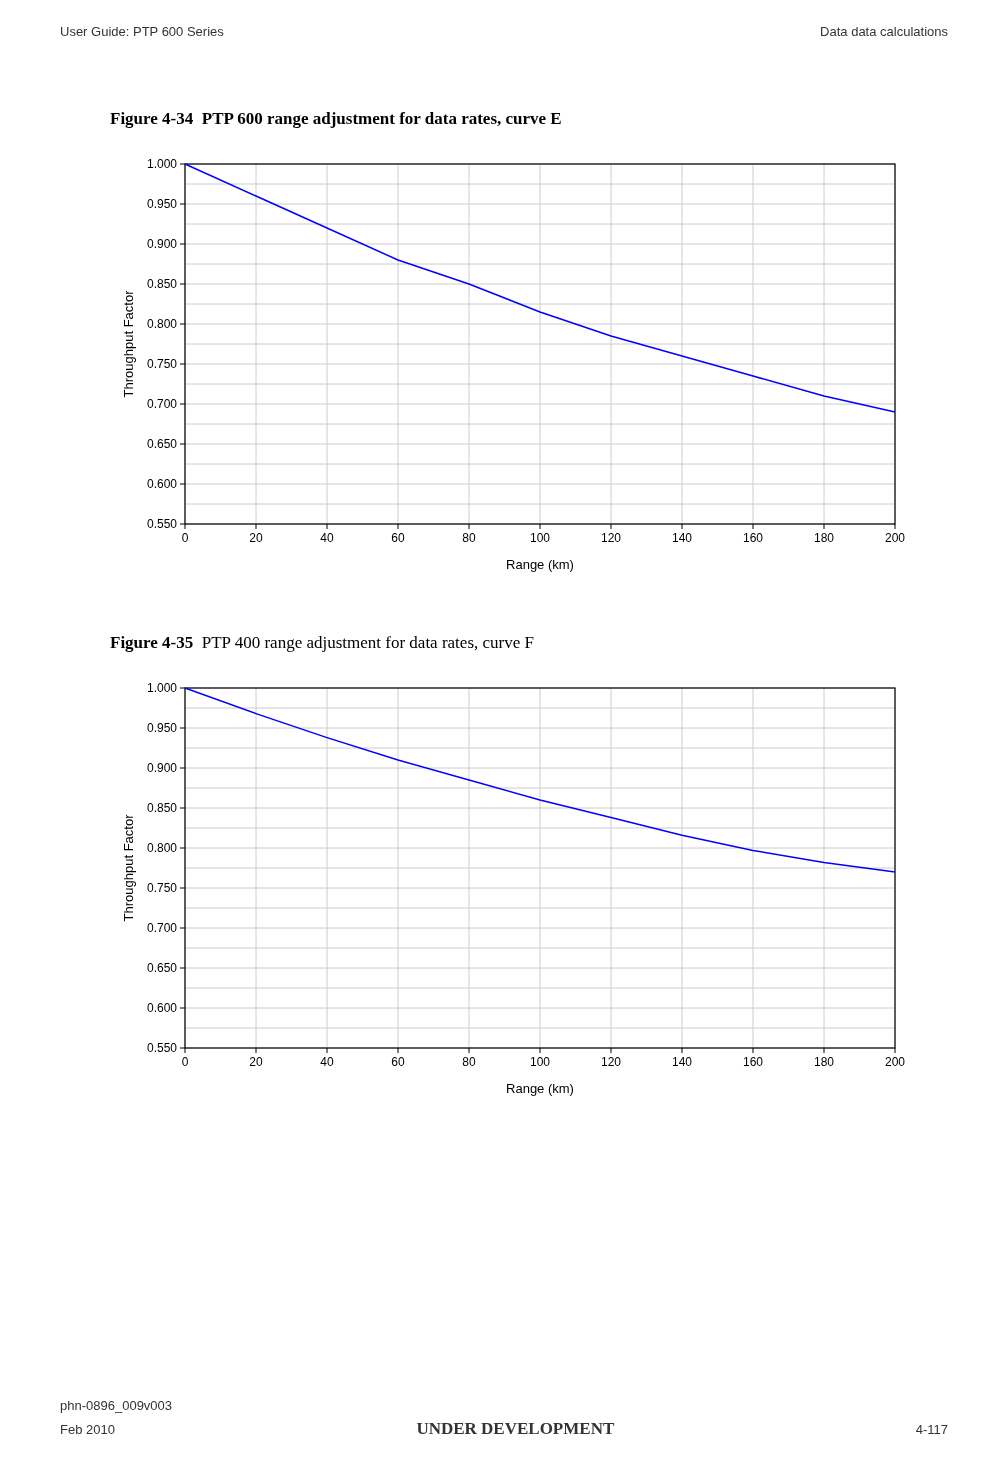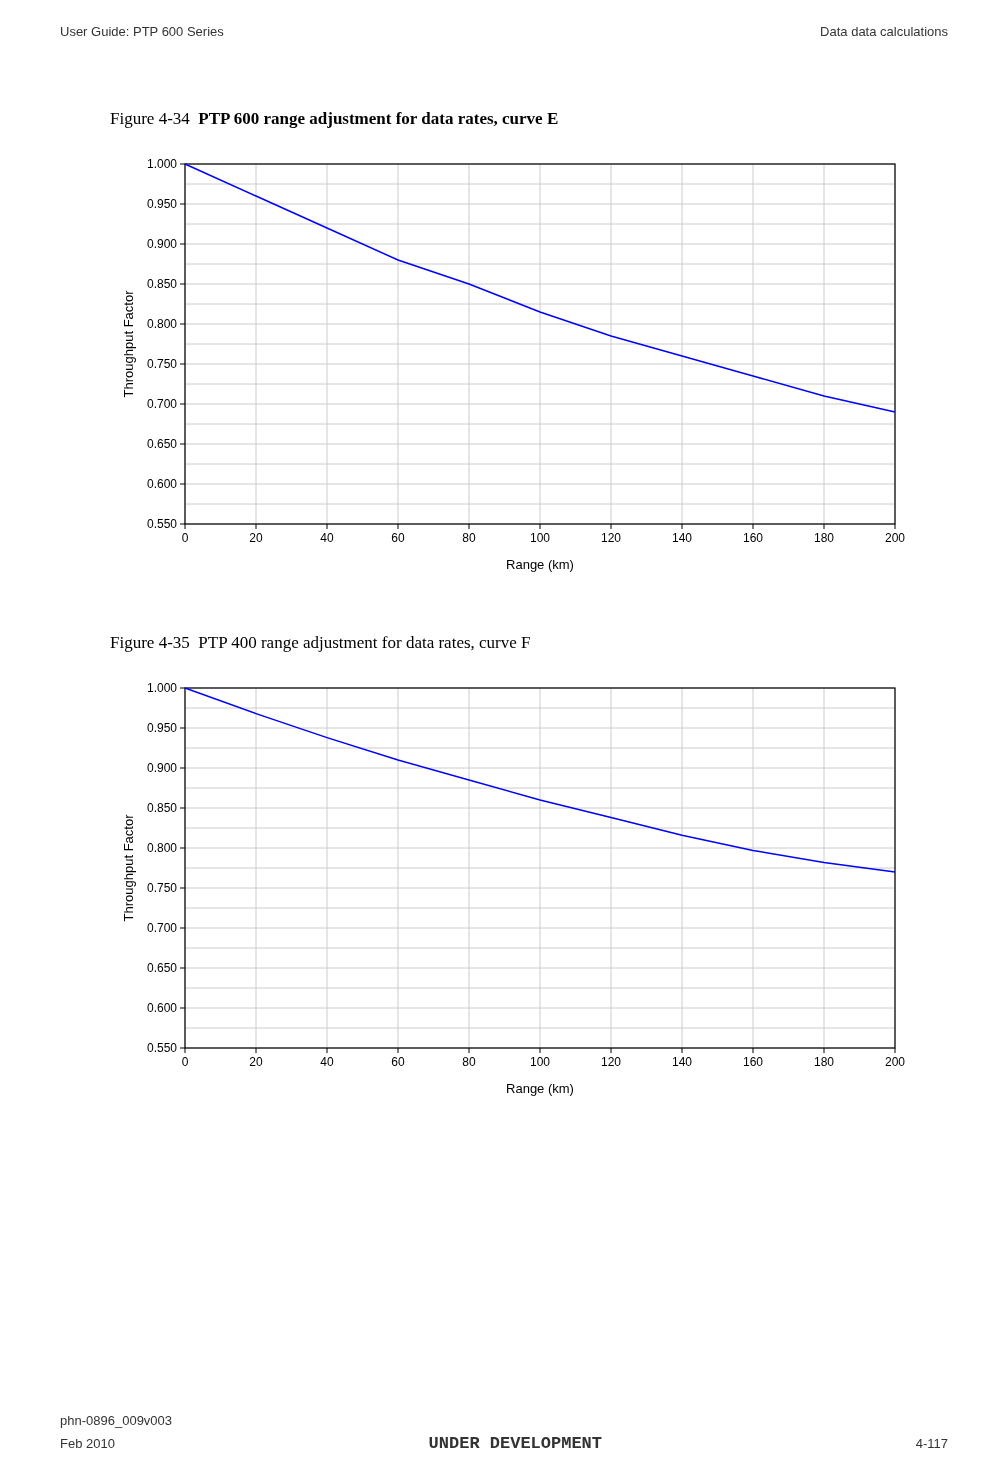--- a/index.html
+++ b/index.html
@@ -23,49 +23,49 @@
       color: #333;
       margin-bottom: 70px;
     }
     .figure-title {
       font-family: Georgia, serif;
       font-size: 17px;
       margin-left: 50px;
       margin-bottom: 20px;
     }
     .figure-title .label {
-      font-weight: normal;
+      font-weight: bold;
     }
     .figure-title.bold-all {
       font-weight: bold;
     }
     .chart-wrap {
       margin-left: 55px;
       margin-bottom: 50px;
     }
     .footer {
       position: absolute;
-      bottom: 12px;
+      bottom: 26px;
       left: 60px;
       right: 60px;
       font-family: Verdana, Arial, sans-serif;
       font-size: 13px;
       color: #333;
     }
     .footer-row1 {
       margin-bottom: 6px;
     }
     .footer-row2 {
       display: flex;
       justify-content: space-between;
       align-items: baseline;
       text-align: right;
     }
     .footer-center {
-      font-family: Liberation Mono, monospace;
+      font-family: Liberation Serif, serif;
       font-weight: bold;
       font-size: 17px;
     }
     svg .grid line {
       stroke: #ccc;
       stroke-width: 1;
     }
     svg .tick-label {
       font-family: Arial, sans-serif;
       font-size: 12px;

